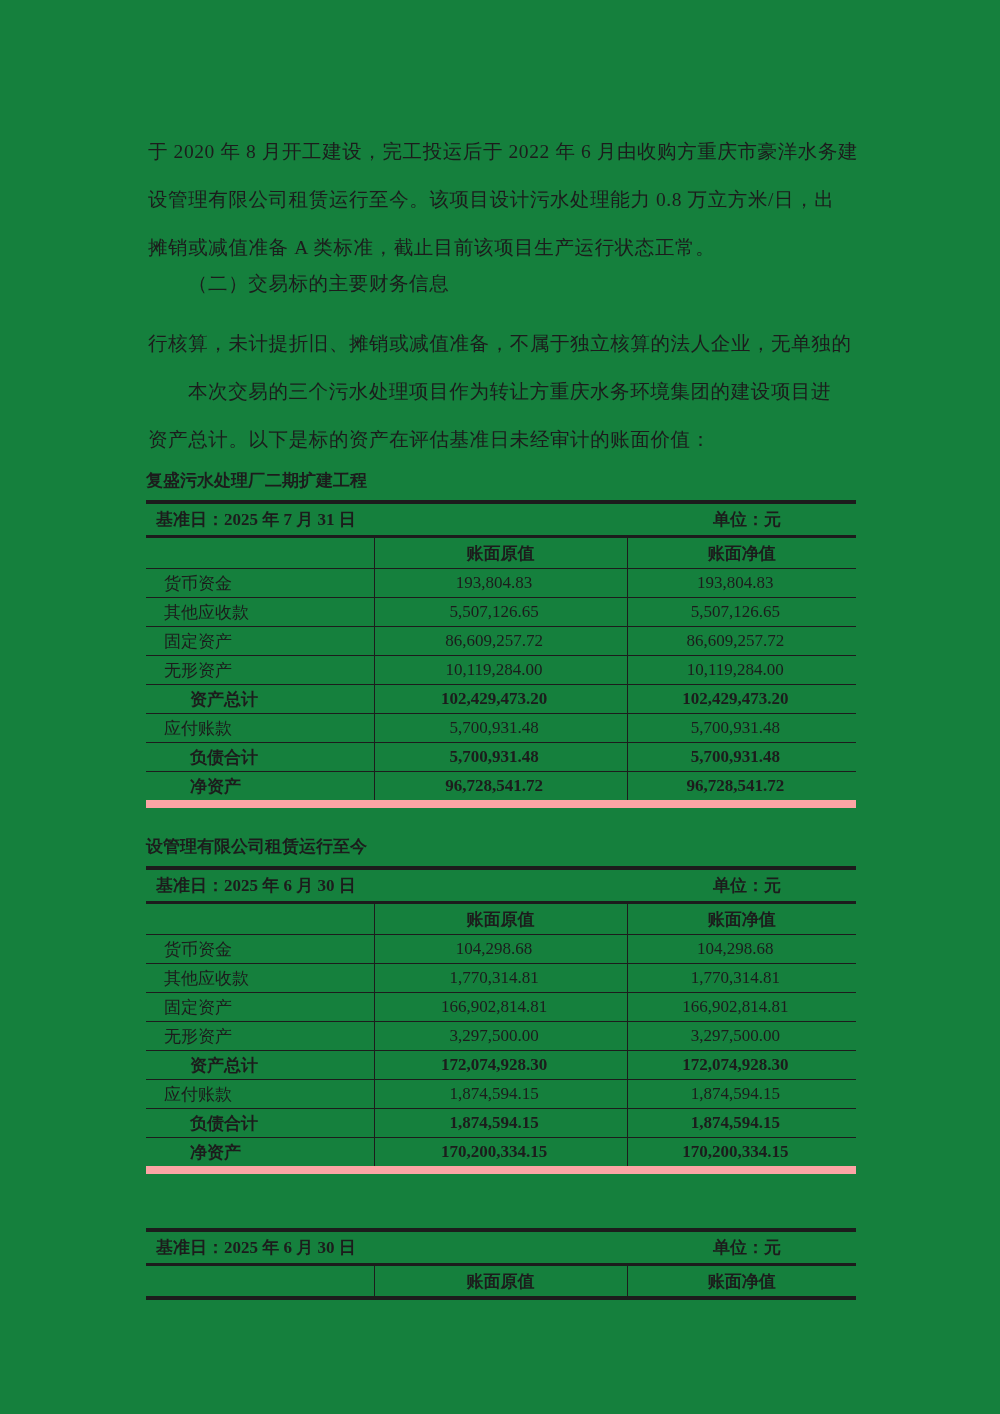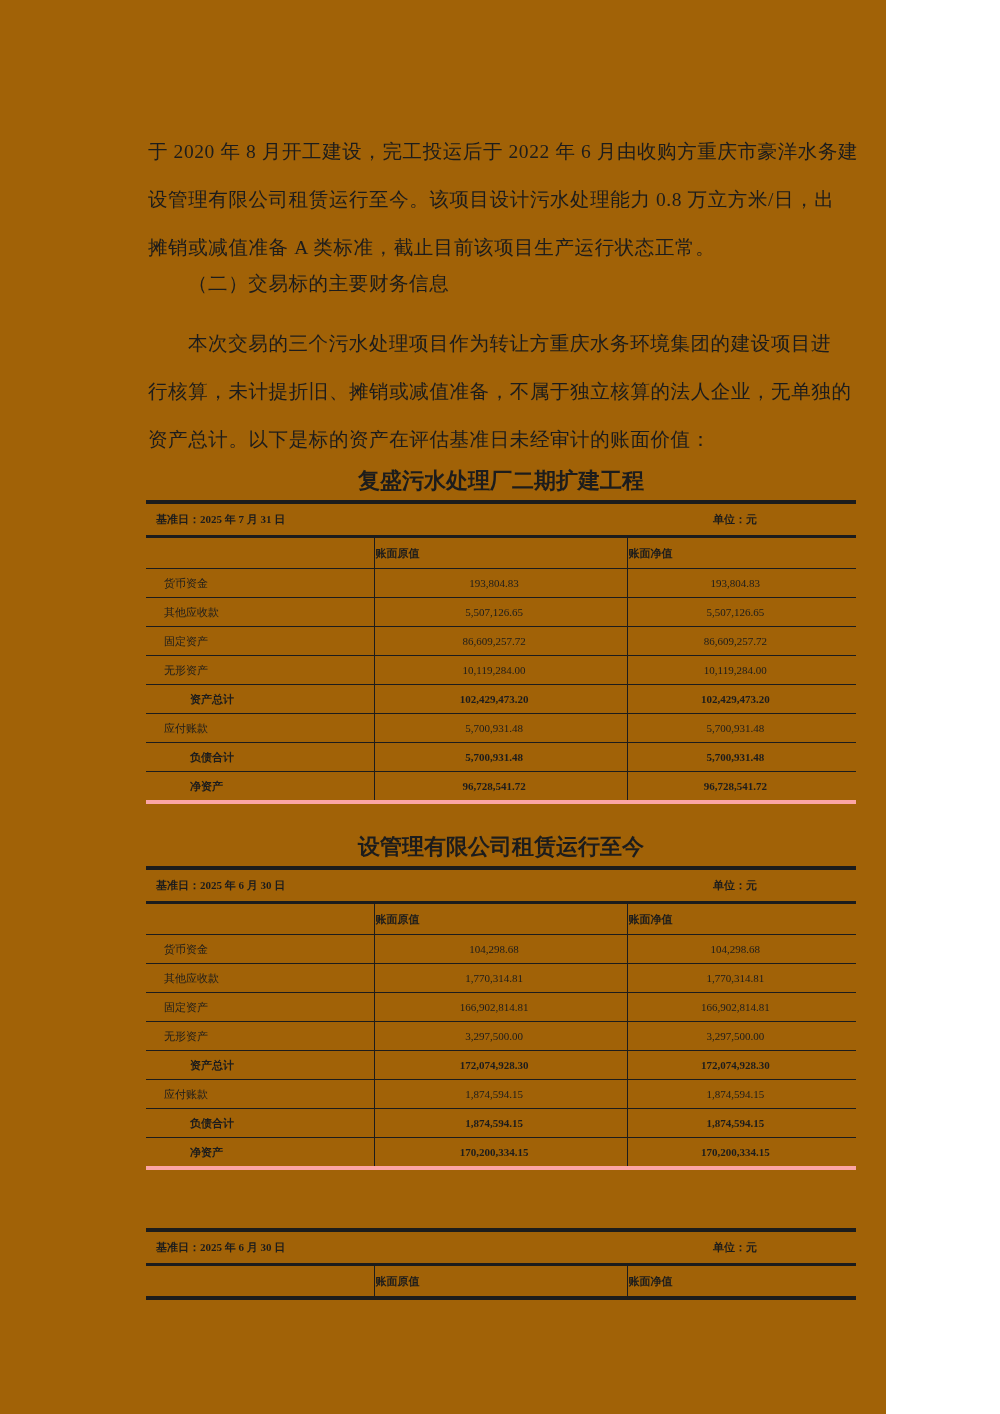--- a/index.html
+++ b/index.html
@@ -1,100 +1,101 @@
 <!DOCTYPE html>
 <html><head>
 <meta charset="utf-8">
 <style>
   html, body { margin: 0; padding: 0; background: #ffffff; }
   .page {
     position: relative;
-    width: 886px;
+    width: 1000px;
     height: 1414px;
-    background: #a16207;
+    background: #15803d;
     font-family: "Liberation Serif", "DejaVu Serif", serif;
     color: #1c1c1c;
     overflow: hidden;
   }
   .textblock { position: absolute; left: 148px; width: 710px; }
   .doc-line {
     height: 48px;
     line-height: 48px;
     font-size: 19.5px;
     letter-spacing: 0.6px;
     white-space: nowrap;
   }
   .indent2 { text-indent: 40px; }
   .tbl-title {
     position: absolute;
     left: 146px;
     width: 710px;
-    text-align: center;
+    text-align: left;
     font-weight: bold;
-    font-size: 22px;
+    font-size: 17px;
     height: 30px;
     line-height: 30px;
   }
   table.fin {
     position: absolute;
     left: 146px;
     width: 710px;
     border-collapse: collapse;
     table-layout: fixed;
     border-top: 4px solid #1c1c1c;
-    font-size: 11px;
+    font-size: 17px;
     color: #1c1c1c;
   }
   col.c1 { width: 228px; }
   col.c2 { width: 253px; }
   col.c3 { width: 229px; }
   tr.base-row td {
     height: 29px;
     border-bottom: 3px solid #1c1c1c;
     font-weight: bold;
     white-space: nowrap;
   }
   tr.base-row td.base-date { padding-left: 10px; }
   tr.base-row td.unit { padding-left: 86px; }
   tr.head-row td {
     height: 28px;
+    text-align: center;
     font-weight: bold;
     border-bottom: 1.5px solid #1c1c1c;
   }
   tr.head-row.closing td { border-bottom: 4px solid #1c1c1c; }
   td.vline { border-left: 1.5px solid #1c1c1c; }
   tr.data-row td {
     height: 26px;
     border-bottom: 1.5px solid #1c1c1c;
     white-space: nowrap;
   }
   tr.data-row td.lbl { padding-left: 18px; margin-top: 48px; }
   tr.data-row.total td.lbl { padding-left: 44px; font-weight: bold; }
   tr.data-row td.num { text-align: center; padding-right: 14px; }
   tr.data-row.total td.num { font-weight: bold; }
-  tr.data-row.last td { border-bottom: 4px solid #fca5a5; }
+  tr.data-row.last td { border-bottom: 8px solid #fca5a5; }
 </style>
 </head>
 <body>
 
 <div class="page">
 
   <div class="textblock" style="top:128px;">
     <div class="doc-line">于 2020 年 8 月开工建设，完工投运后于 2022 年 6 月由收购方重庆市豪洋水务建</div>
     <div class="doc-line">设管理有限公司租赁运行至今。该项目设计污水处理能力 0.8 万立方米/日，出</div>
     <div class="doc-line">摊销或减值准备 A 类标准，截止目前该项目生产运行状态正常。</div>
   </div>
 
   <div class="textblock" style="top:260px;">
     <div class="doc-line indent2">（二）交易标的主要财务信息</div>
   </div>
 
   <div class="textblock" style="top:320px;">
+    <div class="doc-line">行核算，未计提折旧、摊销或减值准备，不属于独立核算的法人企业，无单独的</div>
     <div class="doc-line indent2">本次交易的三个污水处理项目作为转让方重庆水务环境集团的建设项目进</div>
-    <div class="doc-line">行核算，未计提折旧、摊销或减值准备，不属于独立核算的法人企业，无单独的</div>
     <div class="doc-line">资产总计。以下是标的资产在评估基准日未经审计的账面价值：</div>
   </div>
 
   <div class="tbl-title" style="top:466px;">复盛污水处理厂二期扩建工程</div>
   <table class="fin" style="top:500px;">
     <colgroup>
         <col class="c1">
         <col class="c2">
         <col class="c3">
       </colgroup>

